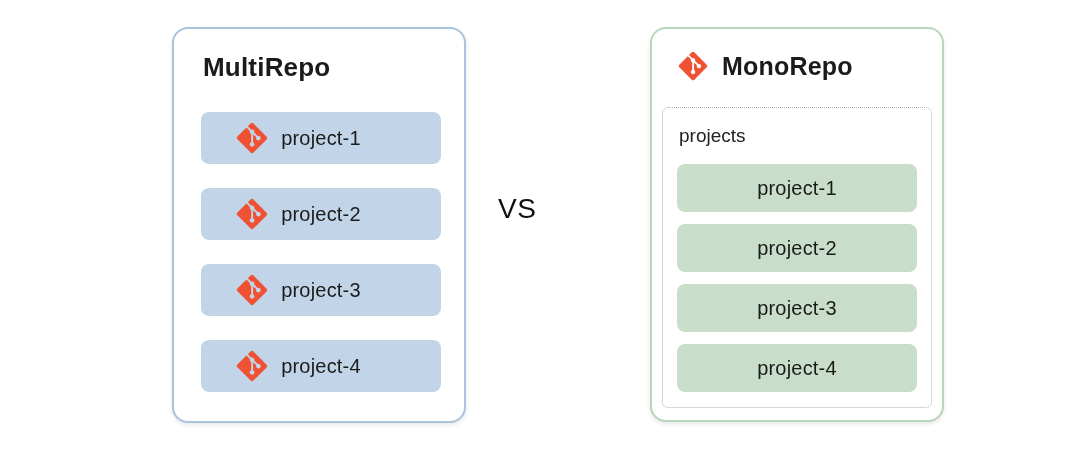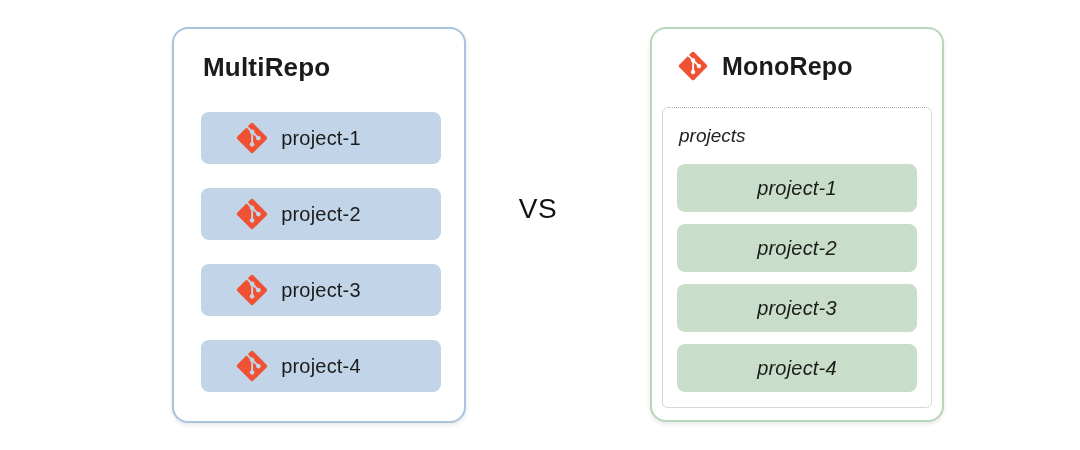--- a/index.html
+++ b/index.html
@@ -56,37 +56,37 @@
   .git-badge{
     color:var(--git-orange);display:inline-block;line-height:0;
   }
   .row-blue .git-badge{
     position:absolute;left:calc(50% - 85px);top:10px;width:32px;height:32px;
   }
   .row-blue .git-badge svg,.mono-title-row .git-badge svg{width:100%;height:100%;}
 
   .vs{
     position:absolute;left:498px;top:193px;width:80px;
-    text-align:center;font-size:28px;font-weight:500;line-height:32px;
+    font-size:28px;font-weight:500;line-height:32px;
     color:#111111;letter-spacing:0.5px;
   }
 
   .mono-title-row{
     position:absolute;left:26px;top:22px;height:30px;
     display:flex;align-items:center;gap:14px;
   }
   .mono-title-row .git-badge{width:30px;height:30px;}
   .mono-title{
     font-size:25px;font-weight:600;line-height:30px;color:var(--text-dark);
     letter-spacing:0.2px;
   }
 
   .dashed-box{
     position:absolute;left:10px;top:78px;width:270px;height:301px;
-    border:1.5px dotted var(--dashed-border);border-radius:6px;font-style:italic;
+    border:1.5px dotted var(--dashed-border);border-radius:6px;
   }
   .group-label{
     position:absolute;left:16px;top:16px;
     font-size:19px;font-weight:400;line-height:24px;color:#222222;
   }
   .mono-rows{position:absolute;left:14px;top:56px;width:240px;}
 
   .hidden-defs{position:absolute;width:0;height:0;overflow:hidden;}
 </style>
 </head>

